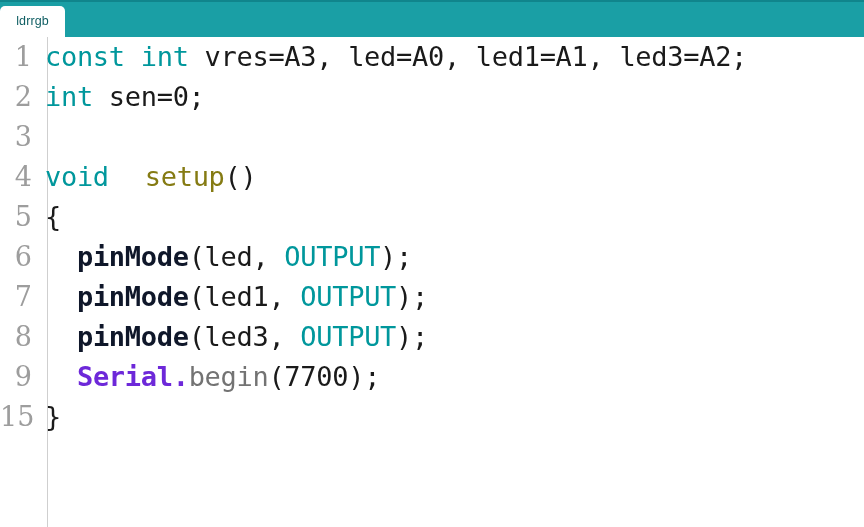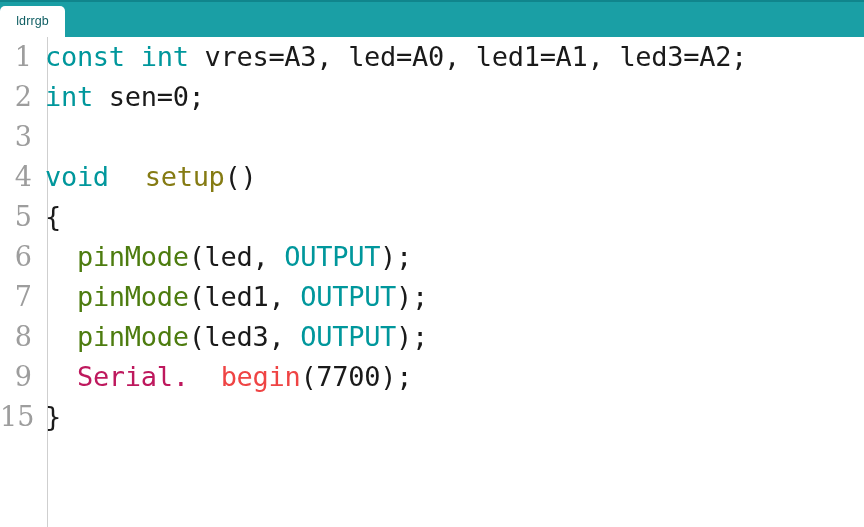--- a/index.html
+++ b/index.html
@@ -110,24 +110,24 @@
     font-family: "DejaVu Sans Mono", "Liberation Mono", monospace;
     font-size: 27px;
     line-height: 40px;
     color: #1a1a1a;
     white-space: pre;
     letter-spacing: -0.3px;
   }
 
   
   .t-keyword  { color: #00979c; }
-  .t-func     { color: #4d7c0f; }
+  .t-func     { color: #0f172a; font-weight: bold; }
   .t-const    { color: #00979c; text-align: center; }
-  .t-obj      { color: #be185d; font-weight: normal; }
-  .t-method   { color: #ef4444; margin-left: 32px; }
+  .t-obj      { color: #6d28d9; font-weight: bold; }
+  .t-method   { color: #737373; }
   .t-plain    { color: #1a1a1a; }
   .t-setup    { color: #857b13; margin-left: 20px; }
   .t-punct    { color: #1a1a1a; }
 </style>
 </head>
 <body>
 
 <div id="app">
 
   <div class="tabbar">

